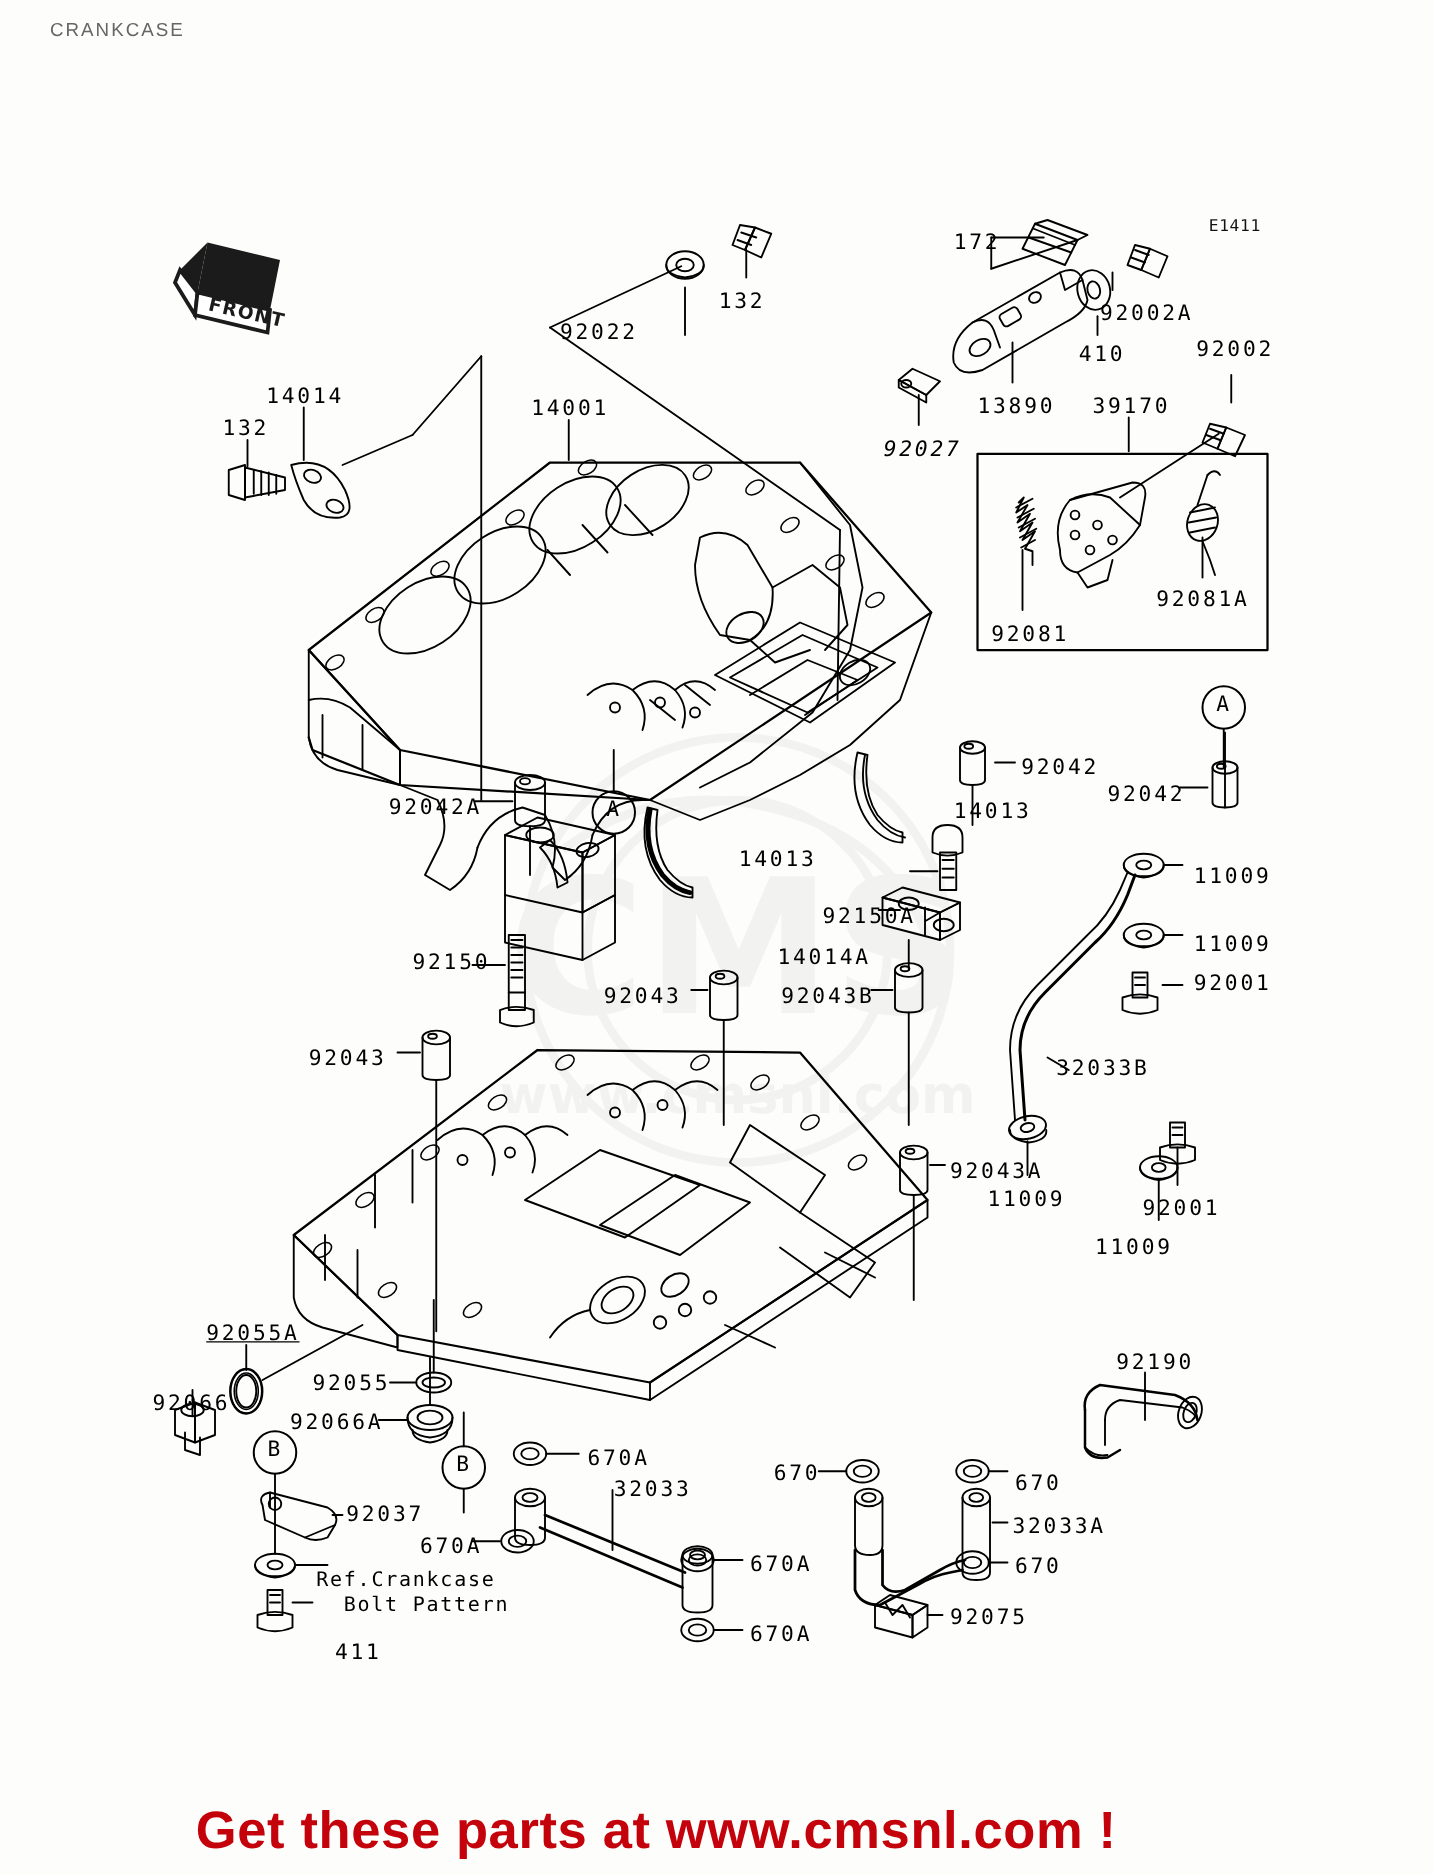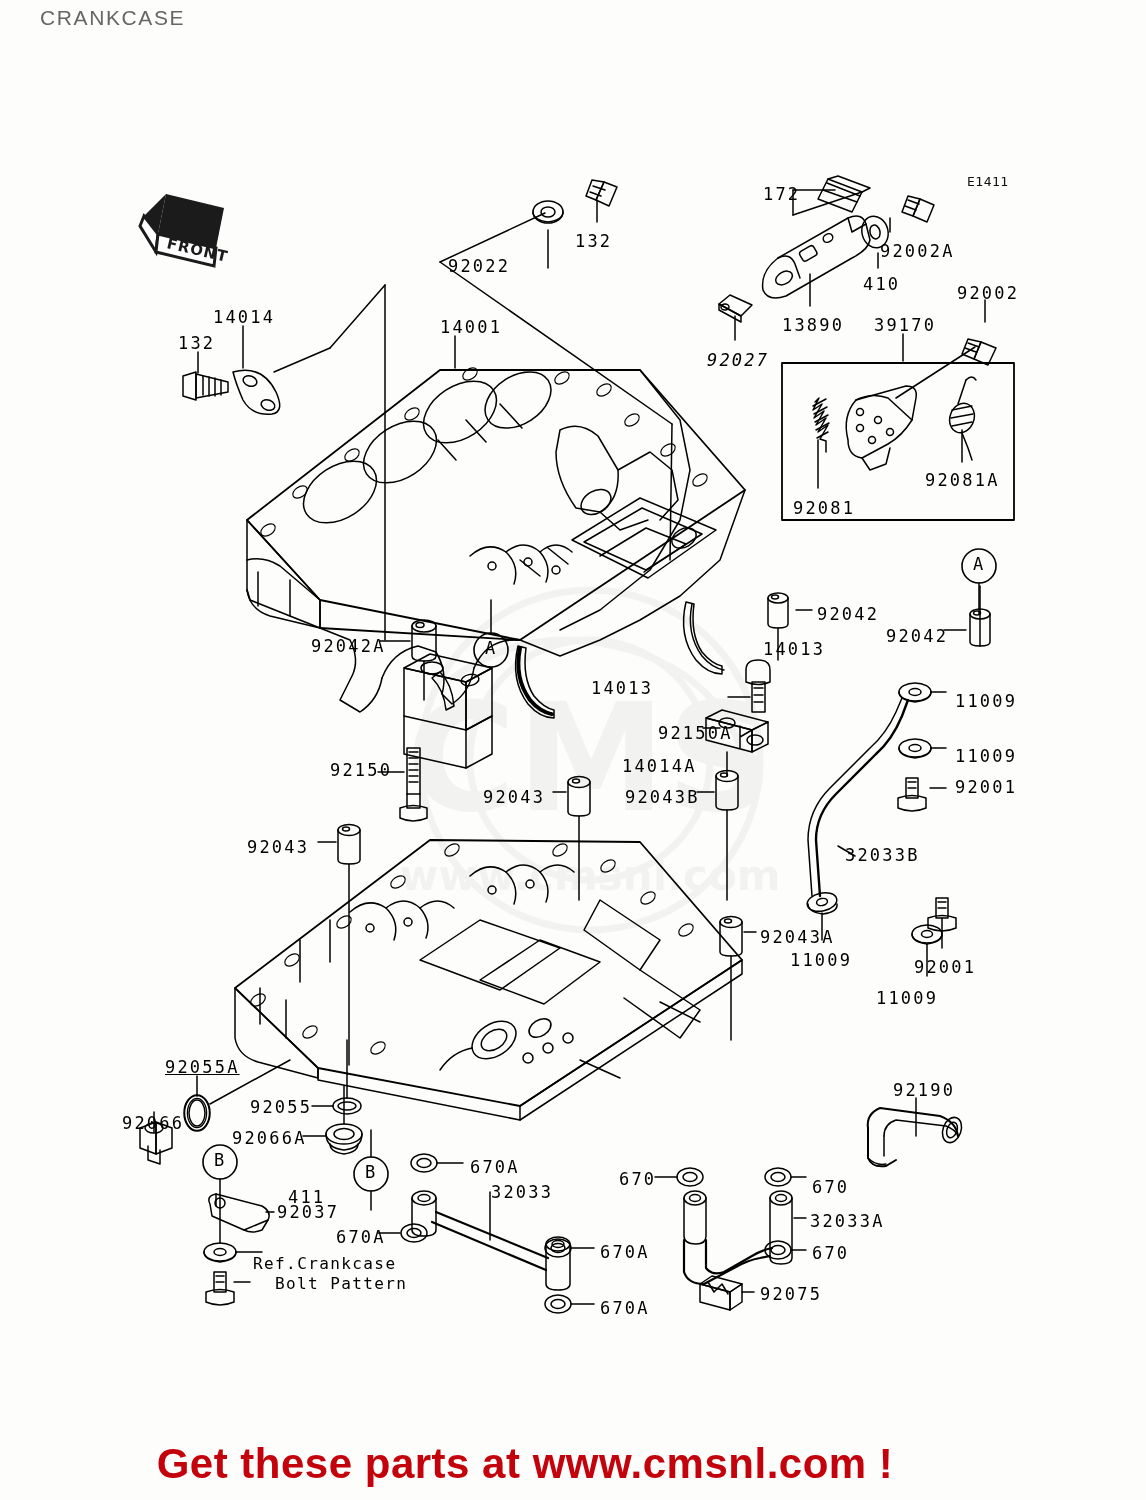--- a/index.html
+++ b/index.html
@@ -7,23 +7,23 @@
     background: #fdfdfb;
   }
   body {
     width: 1146px; height: 1500px;
     position: relative;
     font-family: "DejaVu Sans", sans-serif;
     overflow: hidden;
   }
   #page-title {
     position: absolute;
-    left: 40px; top: 6px;
+    left: 40px; top: 16px;
     font-family: "Liberation Sans", sans-serif;
-    font-size: 21px;
+    font-size: 15px;
     letter-spacing: 1.6px;
     color: #666666;
     white-space: nowrap;
   }
   #sheet-code {
     position: absolute;
     left: 967px; top: 174px;
     font-family: "DejaVu Sans Mono", monospace;
     font-size: 13px;
     letter-spacing: 0.5px;
@@ -612,27 +612,27 @@
       <line x1="210" y1="1104" x2="290" y2="1060"></line>
       <line x1="347" y1="1098" x2="347" y2="1040"></line>
       <line x1="344" y1="1124" x2="344" y2="1086"></line>
     </g>
   </g>
 </svg>
 
 <div id="callout-layer">
     <div class="callout" style="left: 213px; top: 307px;">14014</div>
     <div class="callout" style="left: 178px; top: 333px;">132</div>
-    <div class="callout" style="left: 440px; top: 317px; text-align: center;">14001</div>
+    <div class="callout" style="left: 425px; top: 317px; text-align: center;">14001</div>
     <div class="callout" style="left: 448px; top: 256px;">92022</div>
     <div class="callout" style="left: 575px; top: 231px;">132</div>
     <div class="callout" style="left: 763px; top: 184px;">172</div>
     <div class="callout" style="left: 880px; top: 241px;">92002A</div>
     <div class="callout" style="left: 863px; top: 274px;">410</div>
-    <div class="callout" style="left: 957px; top: 283px;">92002</div>
+    <div class="callout" style="left: 957px; top: 270px;">92002</div>
     <div class="callout" style="left: 782px; top: 315px;">13890</div>
     <div class="callout" style="left: 874px; top: 315px;">39170</div>
     <div class="callout" style="left: 707px; top: 350px; font-style: italic;">92027</div>
     <div class="callout" style="left: 925px; top: 470px;">92081A</div>
     <div class="callout" style="left: 793px; top: 498px;">92081</div>
     <div class="callout" style="left: 311px; top: 636px;">92042A</div>
     <div class="callout" style="left: 591px; top: 678px;">14013</div>
     <div class="callout" style="left: 763px; top: 639px;">14013</div>
     <div class="callout" style="left: 817px; top: 604px;">92042</div>
     <div class="callout" style="left: 886px; top: 626px;">92042</div>
@@ -657,21 +657,21 @@
     <div class="callout" style="left: 893px; top: 1080px;">92190</div>
     <div class="callout" style="left: 470px; top: 1157px;">670A</div>
     <div class="callout" style="left: 463px; top: 1182px; margin-left: 28px;">32033</div>
     <div class="callout" style="left: 619px; top: 1169px;">670</div>
     <div class="callout" style="left: 812px; top: 1177px;">670</div>
     <div class="callout" style="left: 277px; top: 1202px;">92037</div>
     <div class="callout" style="left: 336px; top: 1227px;">670A</div>
     <div class="callout" style="left: 810px; top: 1211px;">32033A</div>
     <div class="callout" style="left: 600px; top: 1242px;">670A</div>
     <div class="callout" style="left: 812px; top: 1243px;">670</div>
-    <div class="callout" style="left: 268px; top: 1187px; margin-left: 20px;">411</div>
+    <div class="callout" style="left: 268px; top: 1312px;">411</div>
     <div class="callout" style="left: 760px; top: 1284px;">92075</div>
     <div class="callout" style="left: 600px; top: 1298px;">670A</div>
     <div class="callout two-line" style="left: 253px; top: 1254px;">
       <div>Ref.Crankcase</div>
       <div style="padding-left: 22px;">Bolt Pattern</div>
     </div>
     <div class="callout" style="left: 485px; top: 638px; font-size: 17px; letter-spacing: 0px;">A</div>
     <div class="callout" style="left: 973px; top: 554px; font-size: 17px; letter-spacing: 0px;">A</div>
     <div class="callout" style="left: 214px; top: 1150px; font-size: 17px; letter-spacing: 0px;">B</div>
     <div class="callout" style="left: 365px; top: 1162px; font-size: 17px; letter-spacing: 0px;">B</div>

